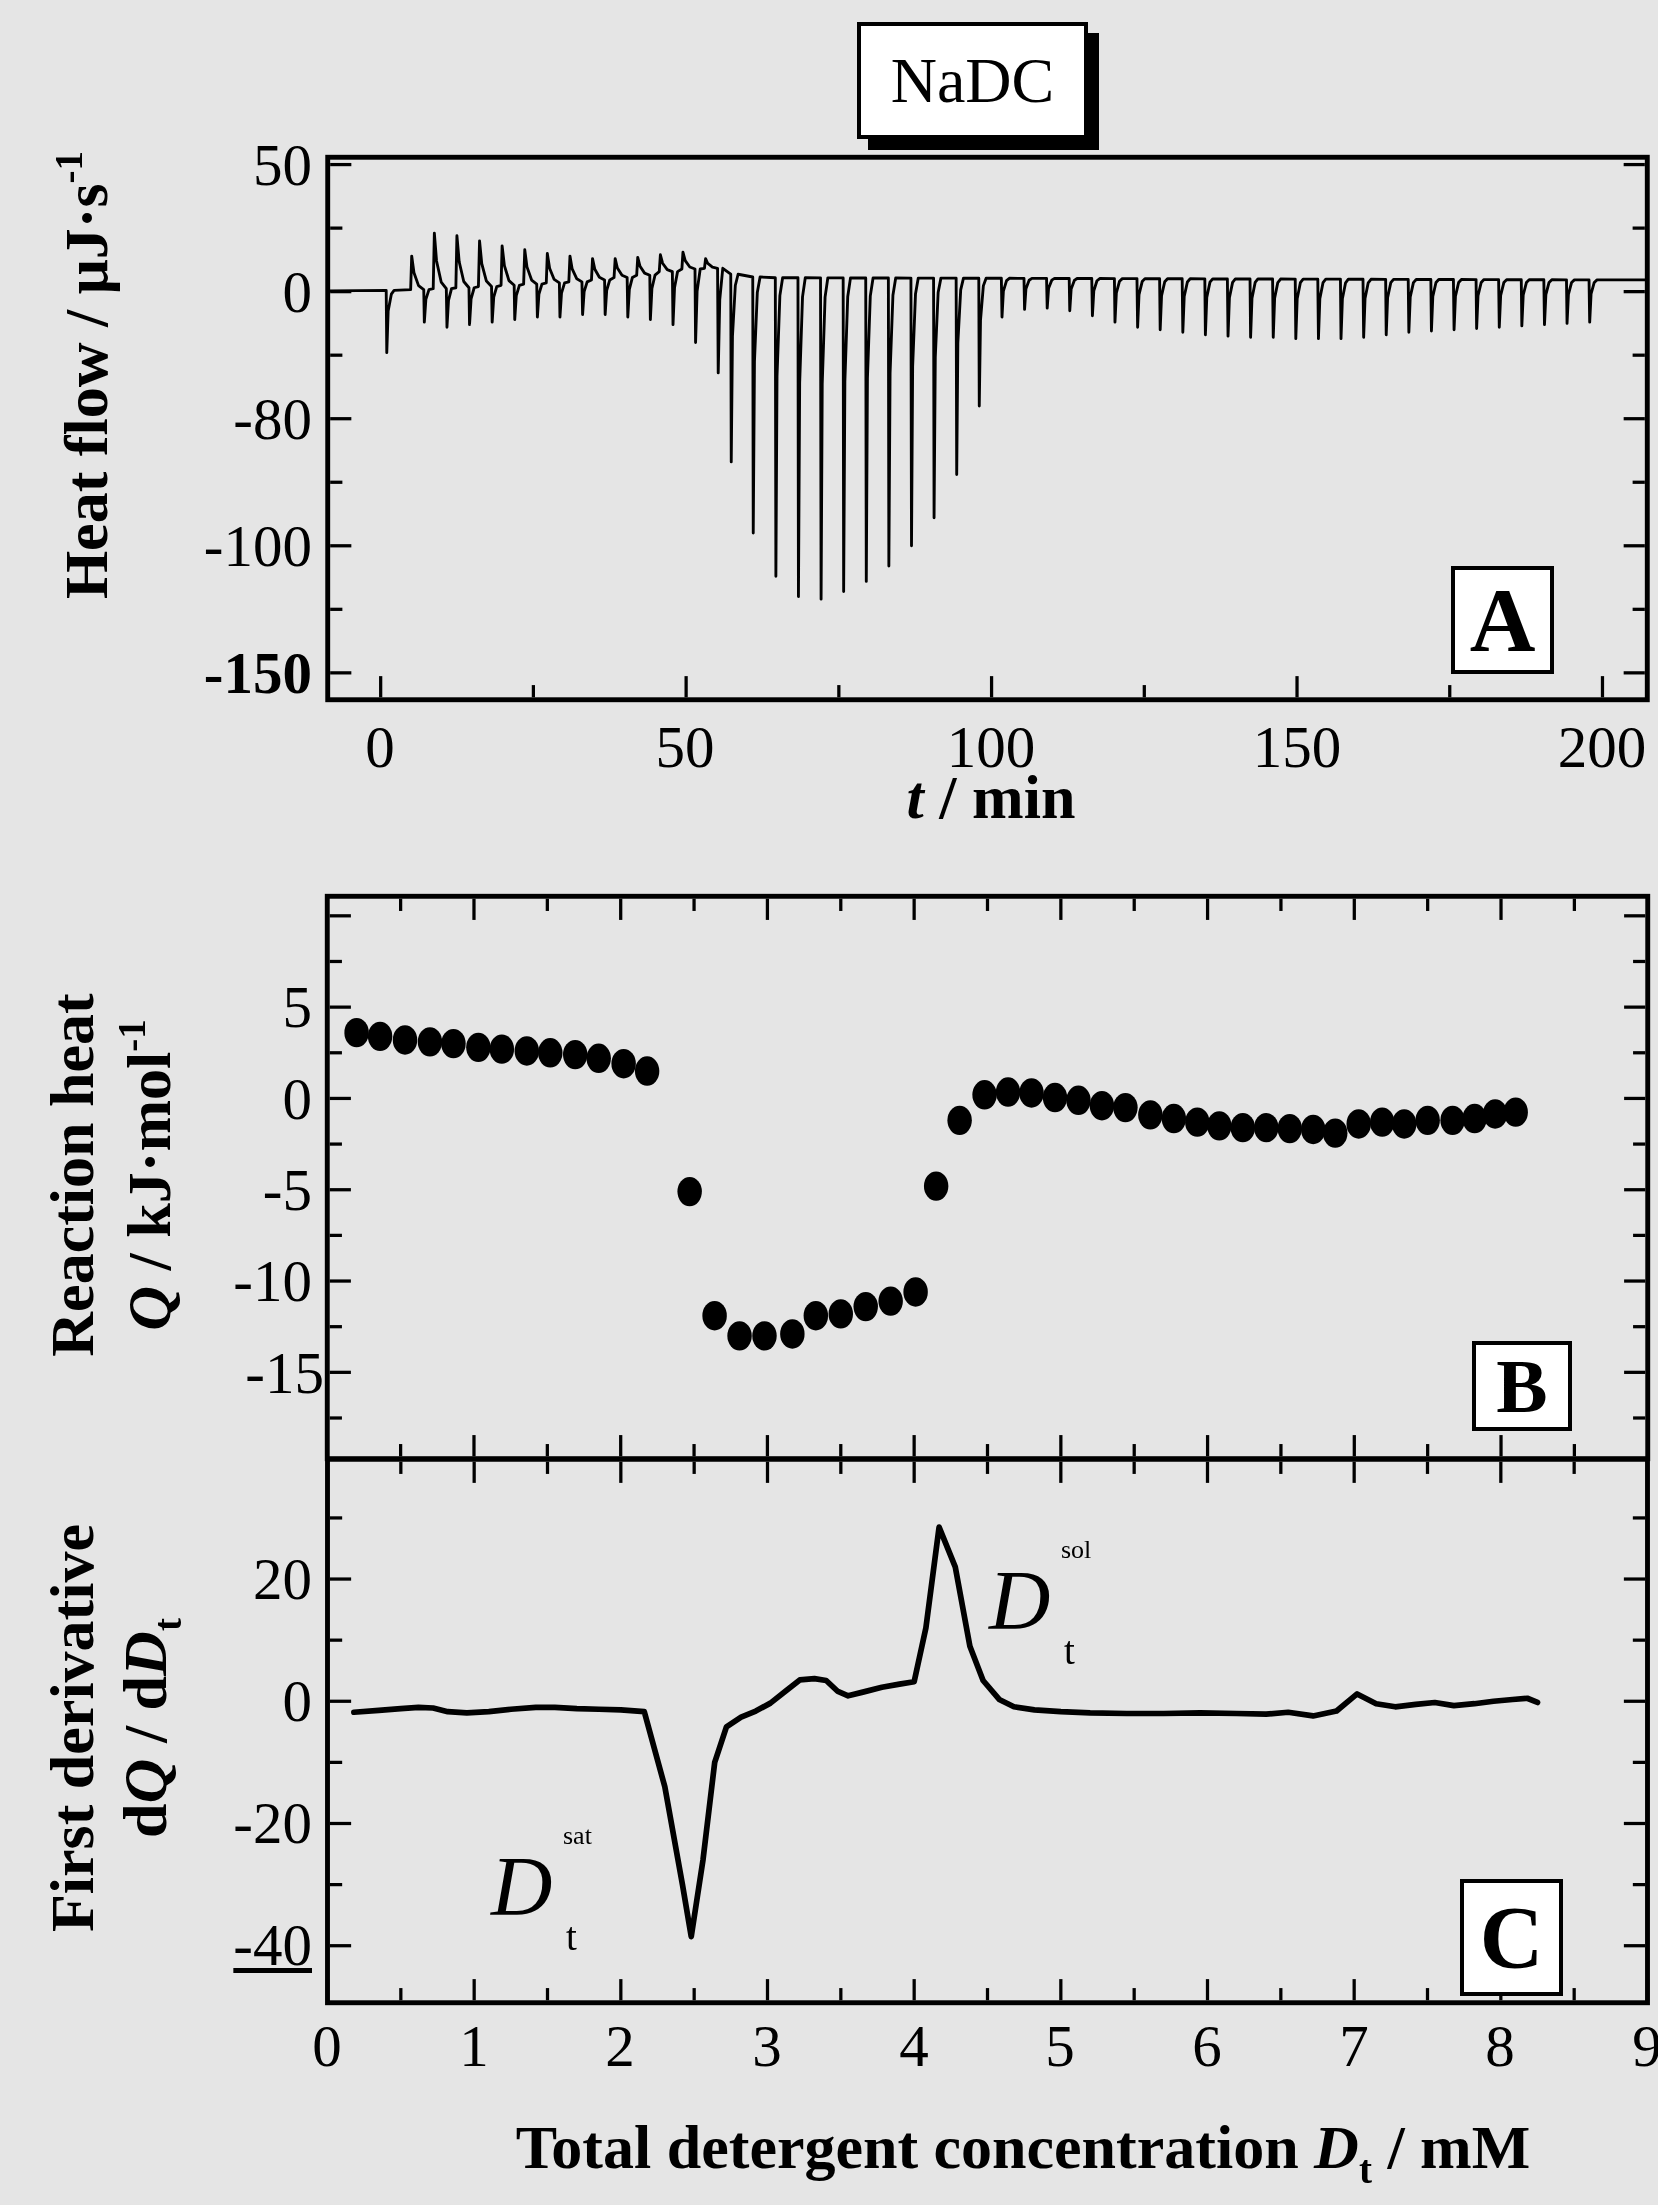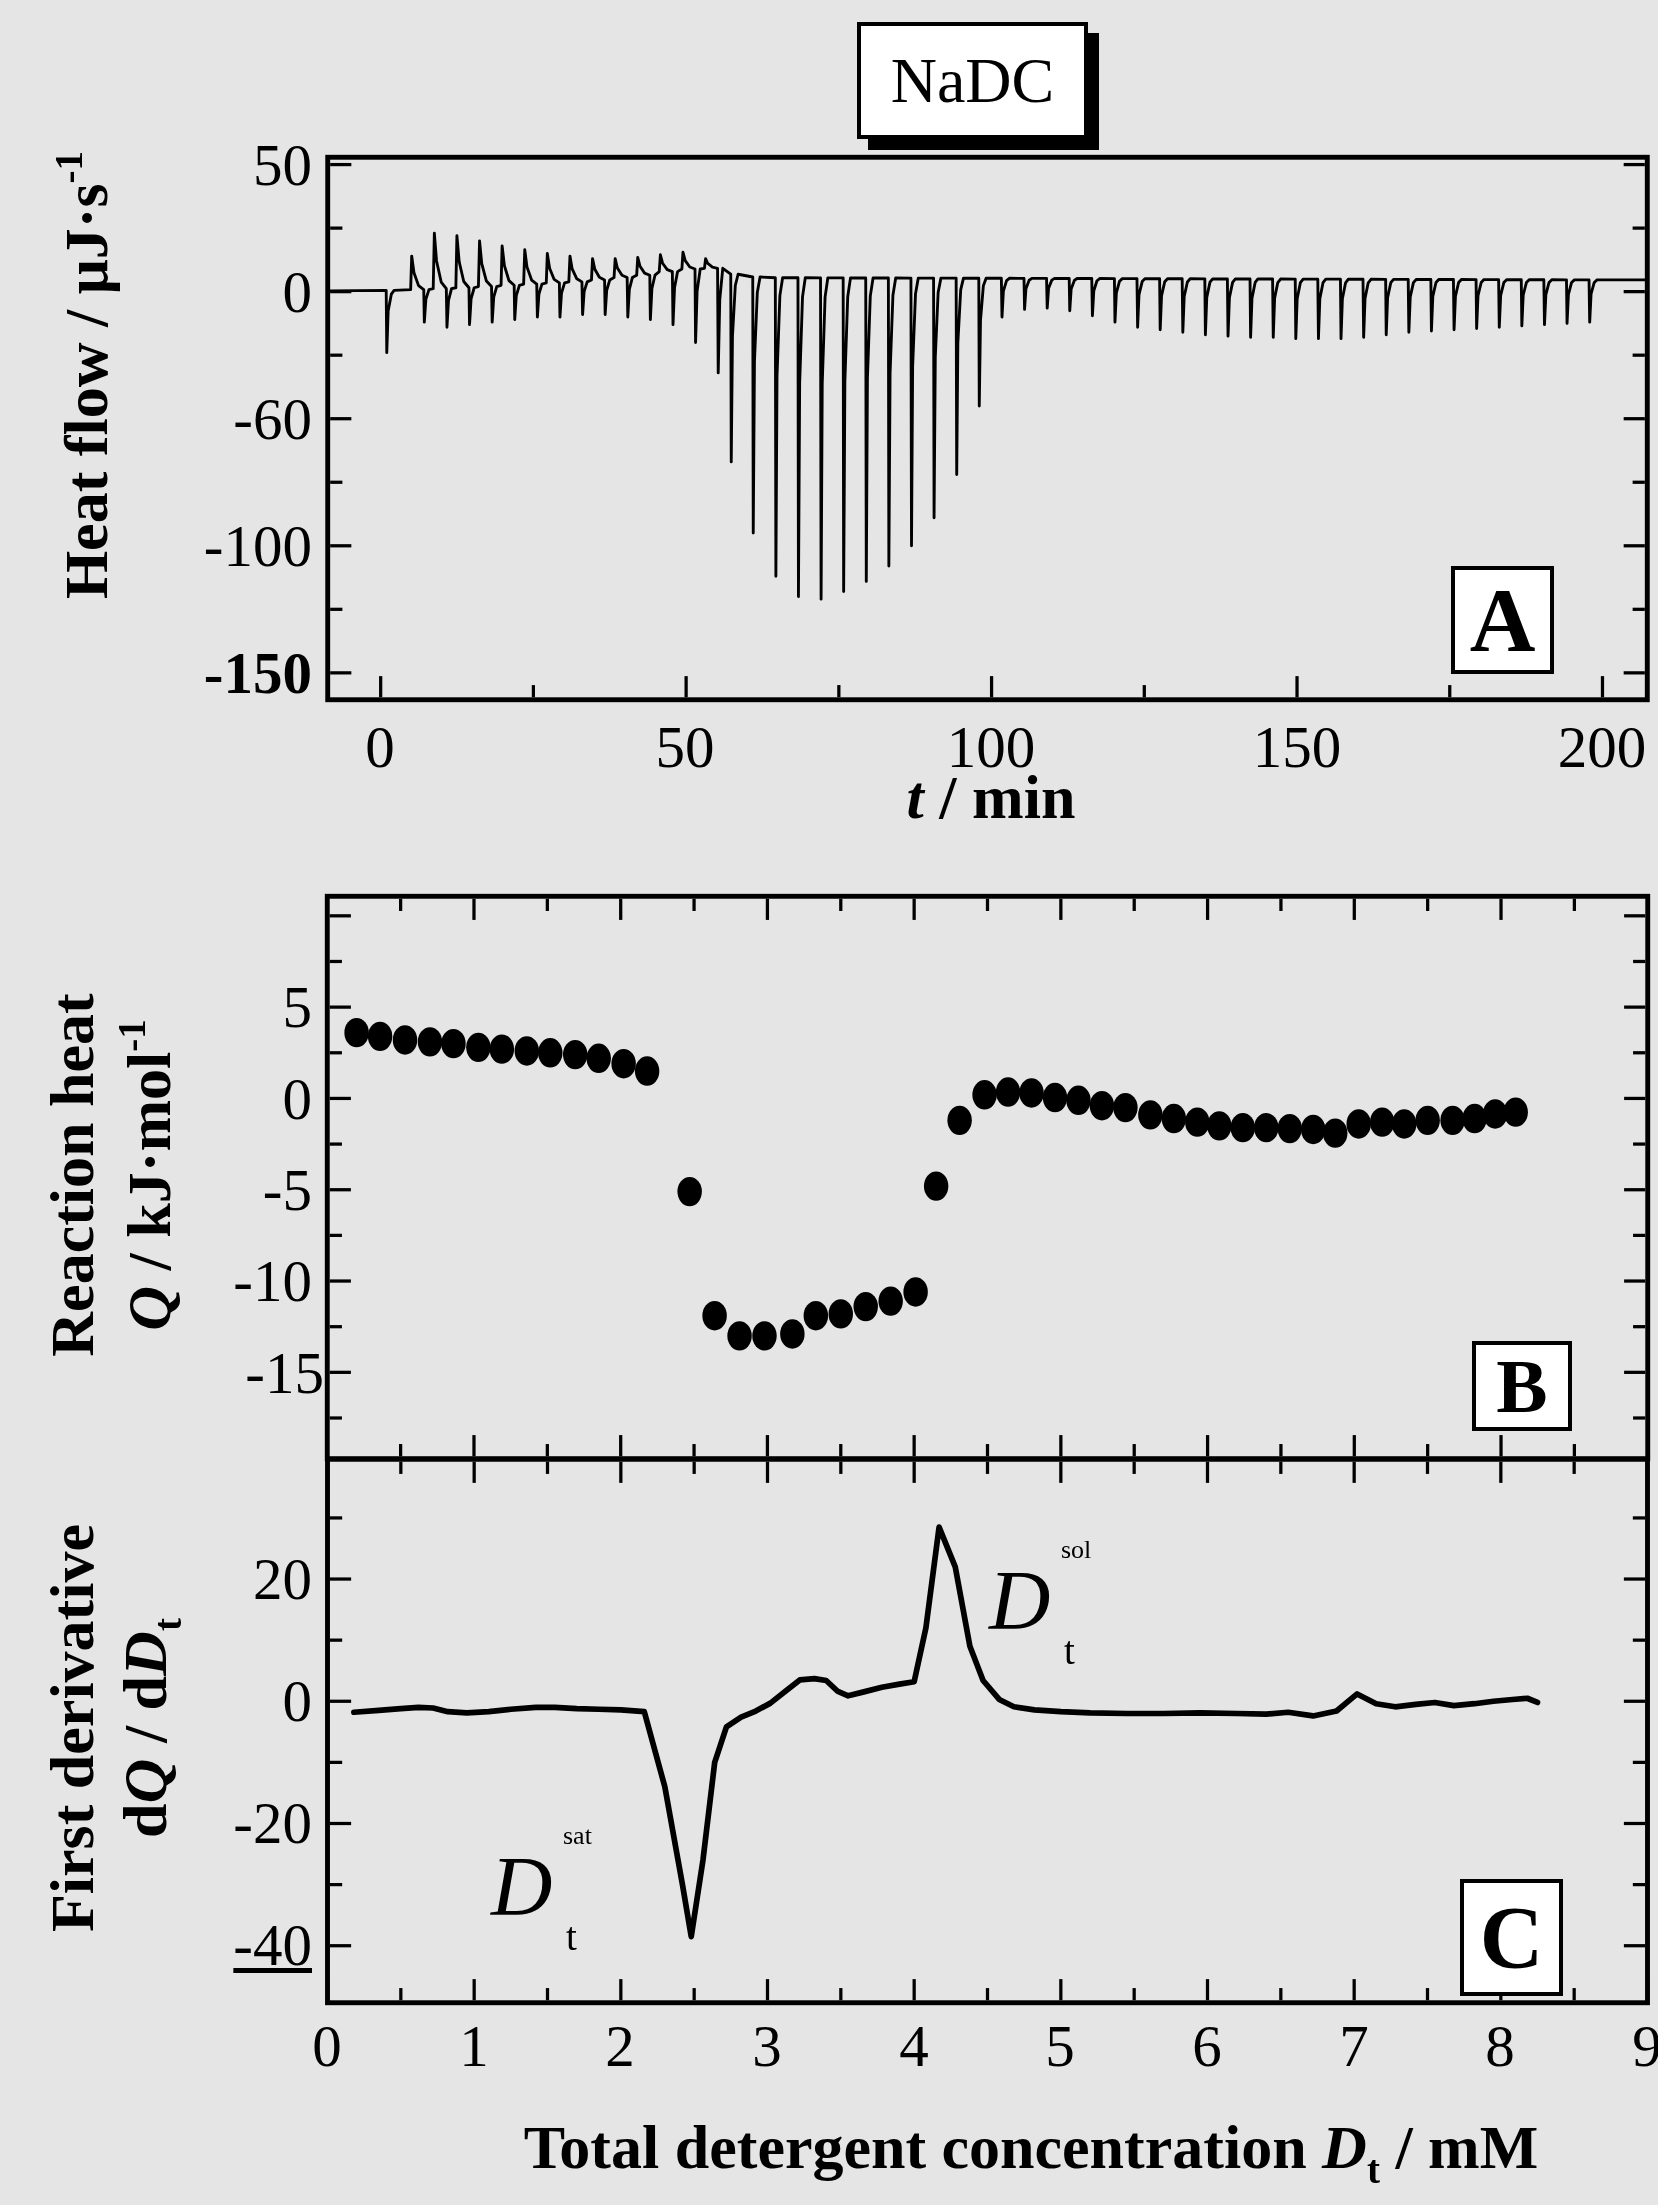--- a/index.html
+++ b/index.html
@@ -250,21 +250,21 @@
   <div class="vlab" style="left:147px;top:1175px;">
     <span class="it">Q</span><span> / kJ·mol</span><span class="sp">-1</span>
   </div>
 
   <div class="vlab" style="left:72px;top:1728px;">
     <span>First derivative</span>
   </div>
   <div class="vlab" style="left:150px;top:1728px;">
     <span>d</span><span class="it">Q</span><span> / d</span><span class="it">D</span><span class="sb">t</span>
   </div>
-  <div class="hlab" style="left:1023px;top:2112px;margin-left:8px;">
+  <div class="hlab" style="left:1023px;top:2112px;">
     <span>Total detergent concentration </span><span class="it">D</span><span class="sb">t</span><span> / mM</span>
   </div>
 
   <div class="annot" style="left:491px;top:1816px;">
     <span class="aD">D</span>
     <span class="asup">sat</span>
     <span class="asub">t</span>
   </div>
   <div class="annot" style="left:989px;top:1530px;">
     <span class="aD">D</span>
@@ -277,21 +277,21 @@
   </div>
   <div class="plabel plabel-b">
     <span>B</span>
   </div>
   <div class="plabel plabel-c">
     <span>C</span>
   </div>
 
 <div class="tick t-left" style="left: 100px; top: 129px;">50</div>
     <div class="tick t-left" style="left: 100px; top: 256px;">0</div>
-    <div class="tick t-left" style="left: 100px; top: 383px;">-60</div>
+    <div class="tick t-left" style="left: 100px; top: 383px;">-80</div>
     <div class="tick t-left" style="left: 100px; top: 510px;">-100</div>
     <div class="tick t-left" style="left: 100px; top: 637px; font-weight: bold;">-150</div>
     <div class="tick t-bottom" style="left: 274px; top: 711px;">0</div>
     <div class="tick t-bottom" style="left: 579px; top: 711px;">50</div>
     <div class="tick t-bottom" style="left: 885px; top: 711px;">100</div>
     <div class="tick t-bottom" style="left: 1191px; top: 711px;">150</div>
     <div class="tick t-bottom" style="left: 1496px; top: 711px;">200</div>
     <div class="tick t-left" style="left: 100px; top: 971px;">5</div>
     <div class="tick t-left" style="left: 100px; top: 1063px;">0</div>
     <div class="tick t-left" style="left: 100px; top: 1154px;">-5</div>

